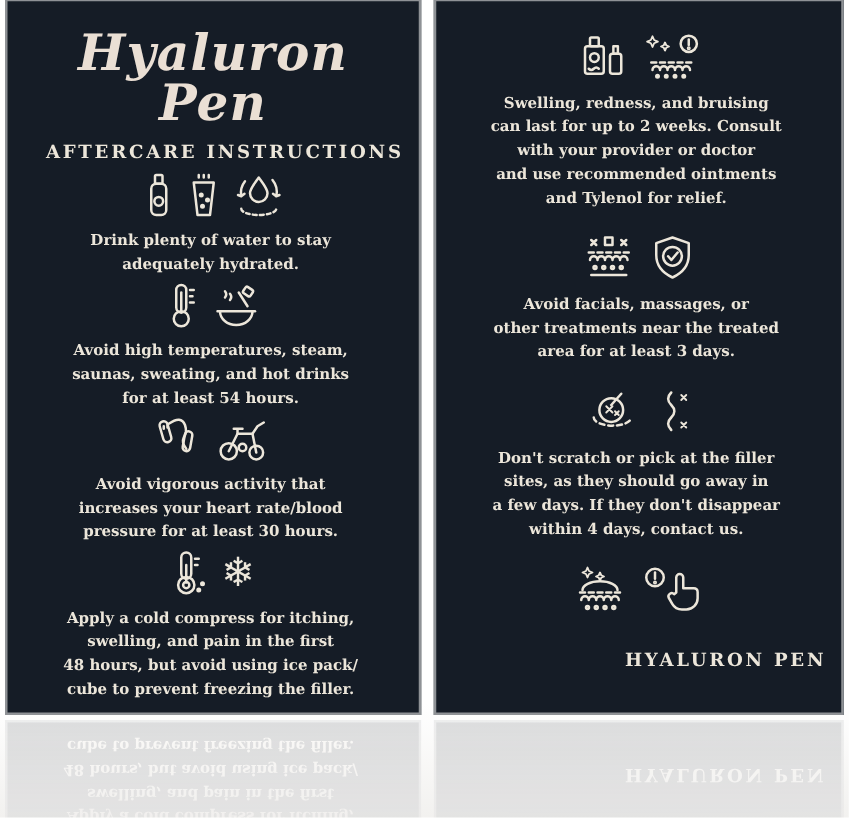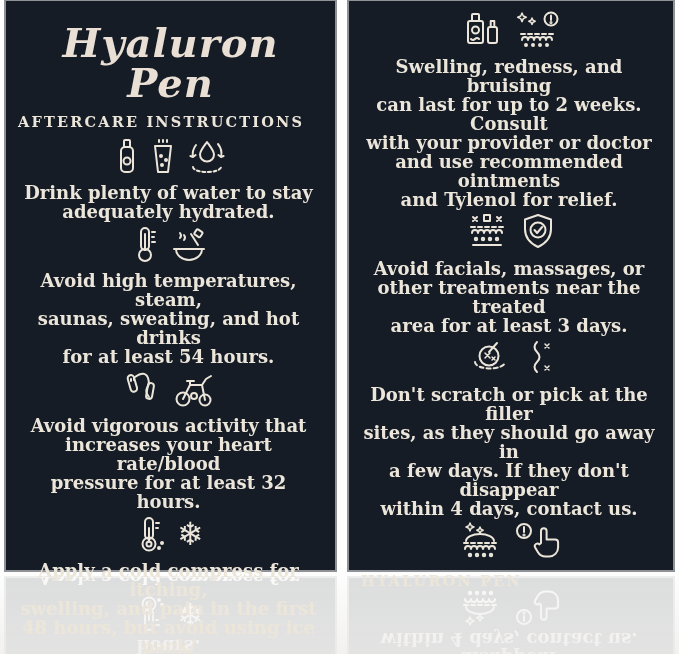--- a/index.html
+++ b/index.html
@@ -17,33 +17,33 @@
     -webkit-box-reflect: below 4px linear-gradient(to bottom, rgba(0,0,0,0) 76%, rgba(0,0,0,0.14) 100%);
   }
   .card-left{left:4px;width:333px;}
   .card-right{left:347px;width:328px;}
   .script-title{
     margin:16px 0 2px 0;text-align:center;
     font-style:italic;font-weight:bold;font-size:40px;line-height:1;
     color:#eadfd4;letter-spacing:1px;
   }
   .caps-title{
-    margin:6px 0 0 0;text-align:left;
+    margin:6px 0 0 0;text-align:right;
     font-weight:bold;font-size:14.5px;letter-spacing:2.2px;line-height:1.55;
     color:#ece6da;
   }
   .sections{flex:1;display:flex;flex-direction:column;justify-content:space-evenly;}
   .section{display:flex;flex-direction:column;align-items:center;}
   .icon-row{display:flex;justify-content:center;align-items:center;gap:10px;height:46px;margin-bottom:2px;}
   .icon{display:inline-flex;align-items:center;justify-content:center;color:#ece6da;}
   .icon svg{display:block;}
   .glyph{font-family:"DejaVu Sans",sans-serif;font-size:32px;line-height:1;color:#ece6da;}
   .section-text{
     margin:2px 4px 0 0;text-align:center;white-space:pre-line;
-    font-weight:bold;font-size:18px;line-height:19px;color:#ece6da;
+    font-weight:bold;font-size:12px;line-height:19px;color:#ece6da;
   }
   .card-footer{margin:4px 0 20px 0;}
 </style>
 </head>
 <body>
 
 <div class="stage">
 
   <section class="card card-left">
     <h1 class="script-title">Hyaluron Pen</h1>
@@ -121,21 +121,21 @@
                 <circle cx="34" cy="31" r="5.5"></circle>
                 <circle cx="23" cy="27" r="3"></circle>
                 <path d="M12 30 L19 16 L31 16 L34 31"></path>
                 <path d="M16 12 h7 M19 12 L19 16"></path>
                 <path d="M35 10 l5 -3 M35 10 l-4 6"></path>
               </svg>
             </span>
           </div>
           <p class="section-text">Avoid vigorous activity that
 increases your heart rate/blood
-pressure for at least 32 hours.</p>
+pressure for at least 30 hours.</p>
         </div>
         <div class="section">
           <div class="icon-row">
             <span class="icon">
               <svg width="30" height="40" viewBox="0 0 30 40" fill="none" stroke="currentColor" stroke-width="2" stroke-linecap="round" stroke-linejoin="round">
                 <rect x="8" y="4" width="8" height="21" rx="4"></rect>
                 <circle cx="12" cy="30" r="6.5"></circle>
                 <circle cx="12" cy="30" r="2.5"></circle>
                 <path d="M12 14 v14"></path>
                 <path d="M19 9 h3 M19 14 h2"></path>

